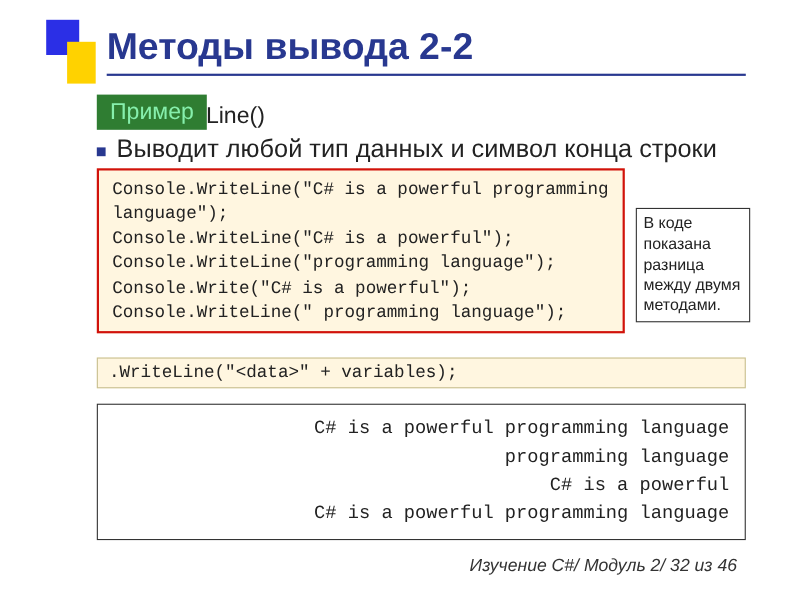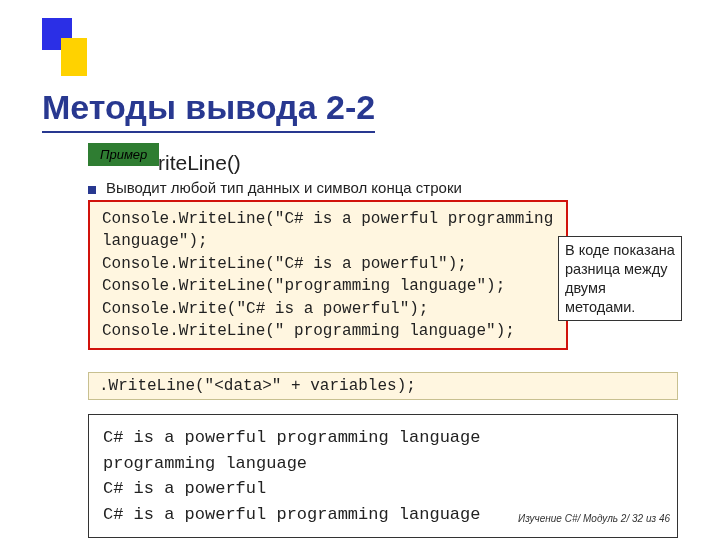--- a/index.html
+++ b/index.html
@@ -1,45 +1,45 @@
 <!DOCTYPE html>
 <html><head>
 <meta charset="utf-8">
 <style>
   * { box-sizing: border-box; }
   html, body { margin: 0; padding: 0; }
   body { width: 720px; height: 540px; background: #fff; font-family: "Trebuchet MS", Verdana, Arial, sans-serif; color: #222; position: relative; }
   .slide { position: absolute; inset: 0; padding: 22px 42px 32px 42px; }
 
-  .title-row { display: flex; align-items: flex-start; gap: 10px; flex-direction: column; }
+  .title-row { display: flex; align-items: flex-start; gap: 10px; }
   .logo { width: 45px; height: 58px; position: relative; flex: 0 0 auto; margin-top: -4px; }
   .logo .blue  { position: absolute; left: 0;  top: 0;  width: 30px; height: 32px; background: #2b2fe6; }
   .logo .yellow{ position: absolute; right: 0; bottom: 0; width: 26px; height: 38px; background: #ffd200; }
   .title { font-size: 34px; color: #283890; margin: 0; padding: 2px 0 4px 0; flex: 1; border-bottom: 2px solid #283890; }
 
   .content { margin-top: 18px; padding-left: 46px; position: relative; }
 
   .bullet-row { display: flex; align-items: center; gap: 10px; font-size: 21px; margin-bottom: 4px; position: relative; }
   .bullet-sq { width: 8px; height: 8px; background: #283890; flex: 0 0 auto; position: relative; top: 2px; }
-  .sub { font-size: 15px; margin-left: 0; }
+  .sub { font-size: 23px; margin-left: 0; }
 
-  .label-tab { position: absolute; background: #2f7d32; color: #000000; font-size: 13px; padding: 4px 12px; z-index: 6; font-style: italic; }
+  .label-tab { position: absolute; background: #2f7d32; color: #86efac; font-size: 21px; padding: 4px 12px; z-index: 6; }
   .tab-example { left: 46px; top: -8px; }
   .tab-output  { left: 46px; top: 212px; }
 
   .code-box { position: relative; border: 2px solid #d1120b; background: #fff6e0; padding: 6px 12px 6px 12px; font-family: "Courier New", monospace; font-size: 16px; line-height: 1.4; color: #222; z-index: 5; }
   .code-example { margin: 0 110px 0 0; }
 
   .code-line { white-space: nowrap; font-family: "Courier New", monospace; font-size: 16px; background: #fff6e0; border: 1px solid #c8c090; padding: 4px 10px; margin-top: 22px; margin-right: 0; }
 
-  .note-box { position: absolute; right: -4px; top: 36px; width: 124px; font-size: 14.5px; background: #fff; border: 1px solid #333; padding: 4px 6px; line-height: 1.3; z-index: 7; }
+  .note-box { position: absolute; right: -4px; top: 36px; width: 104px; font-size: 14.5px; background: #fff; border: 1px solid #333; padding: 4px 6px; line-height: 1.3; z-index: 7; }
 
-  .output-box { border: 1px solid #333; background: #fff; font-family: "Courier New", monospace; font-size: 17px; line-height: 1.5; padding: 10px 14px; margin-top: 14px; }
+  .output-box { border: 1px solid #333; background: #fff; font-family: "Courier New", monospace; font-size: 17px; line-height: 1.5; padding: 10px 14px; margin-top: 14px; text-align: right; }
 
-  .footer { position: absolute; right: 50px; bottom: 16px; font-size: 10px; color: #333; font-style: italic; font-family: "Trebuchet MS", sans-serif; }
+  .footer { position: absolute; right: 50px; bottom: 16px; font-size: 16px; color: #333; font-style: italic; font-family: "Trebuchet MS", sans-serif; }
 </style>
 </head>
 <body>
 
 <div class="slide">
 
   <div class="title-row">
     <div class="logo">
       <div class="blue"></div>
       <div class="yellow"></div>

